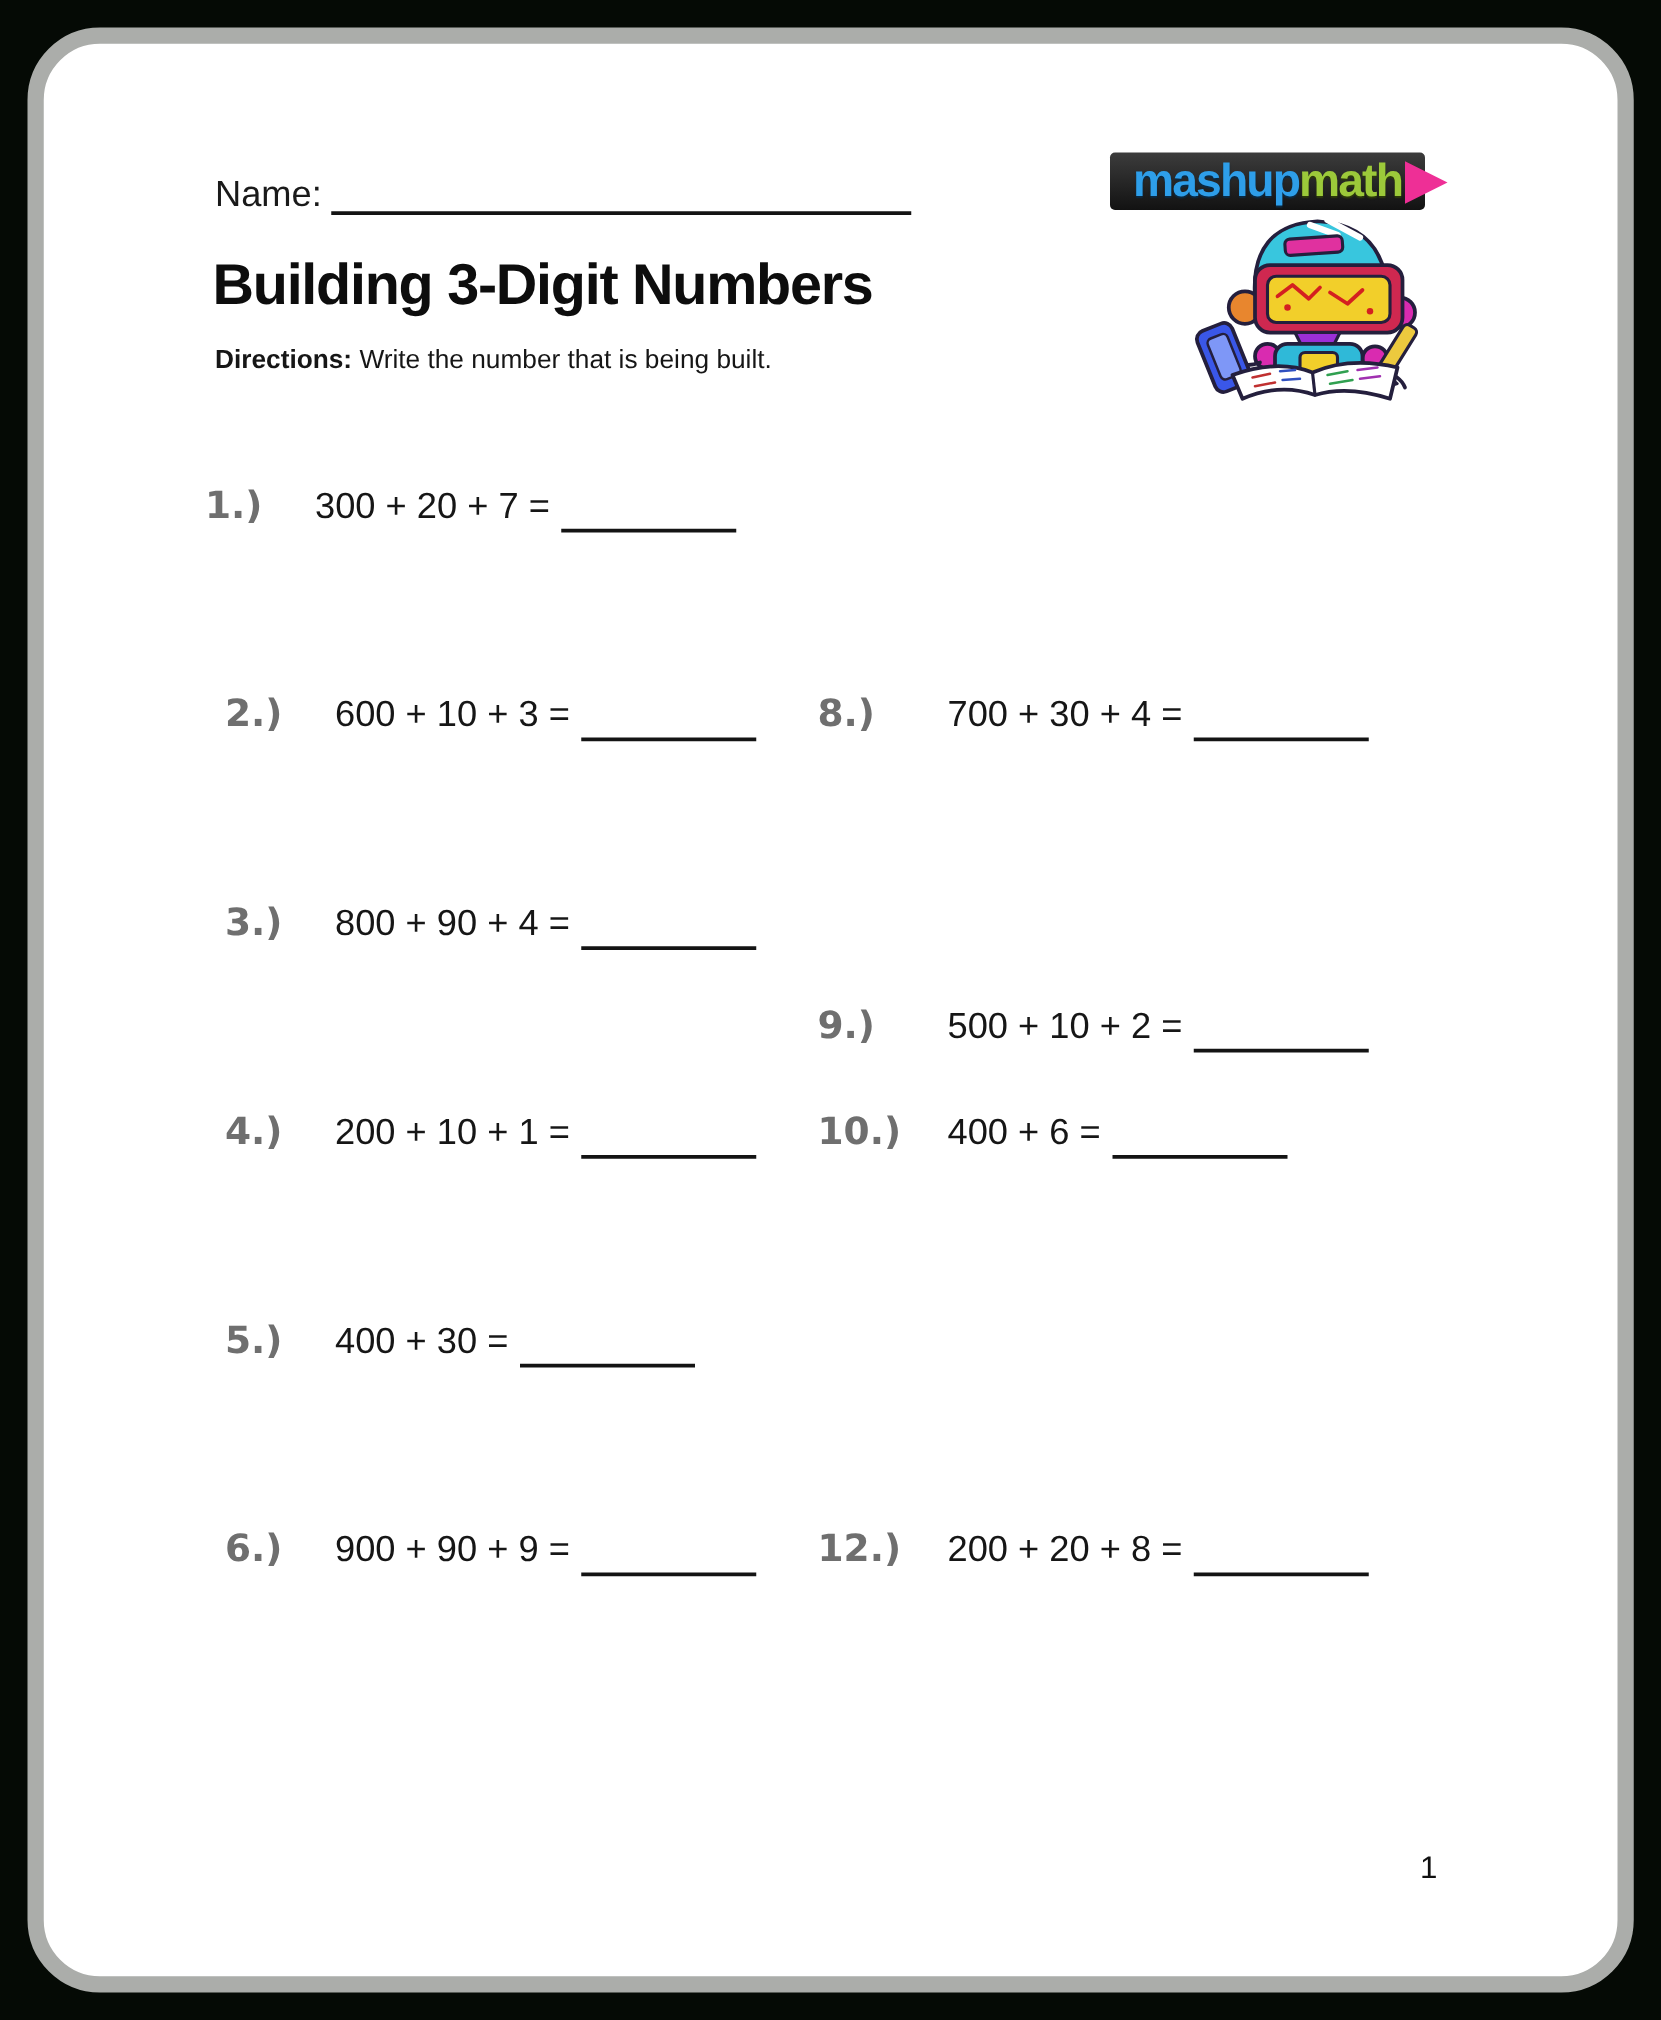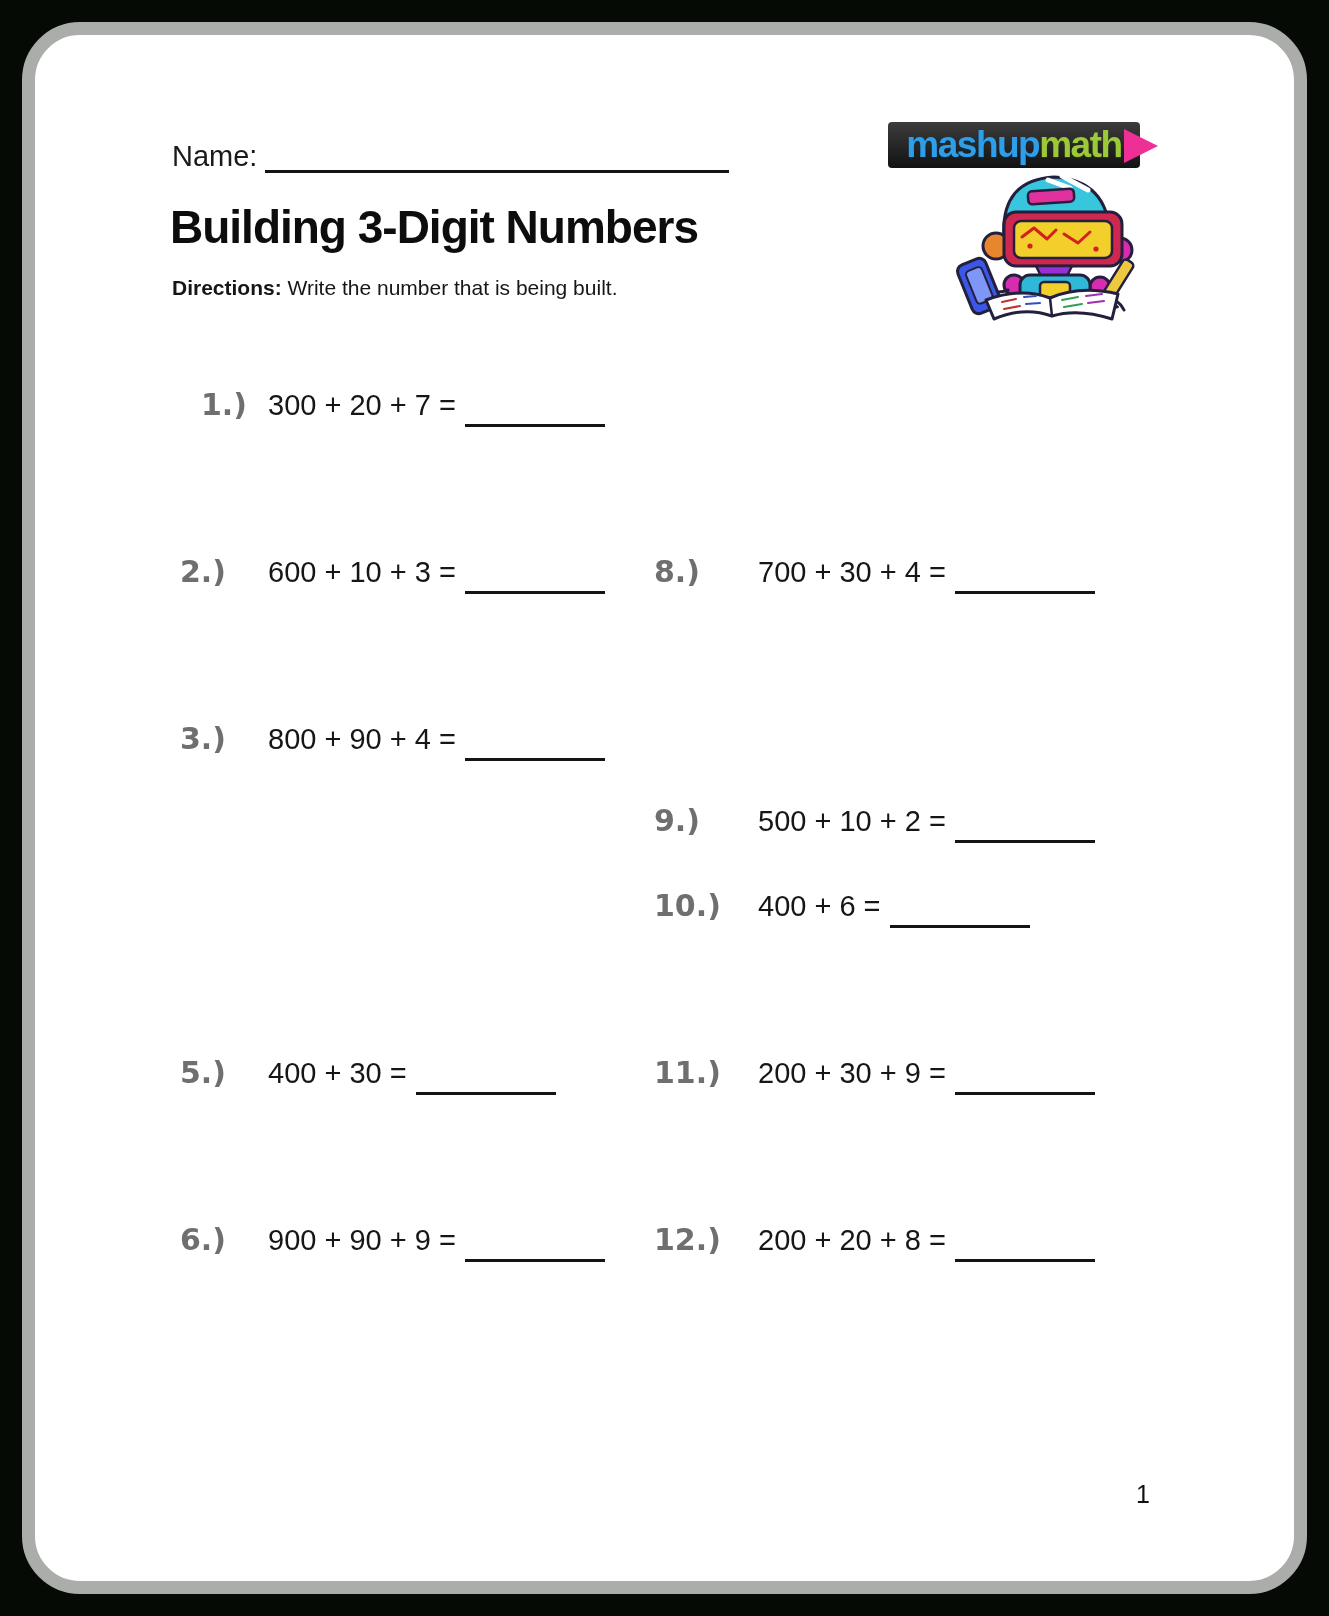--- a/index.html
+++ b/index.html
@@ -79,26 +79,26 @@
       <path d="M50,138 L64,135 M52,145 L68,142" stroke="#c03030" stroke-width="2" fill="none"></path>
       <path d="M72,133 L84,132 M74,140 L88,139" stroke="#3050c0" stroke-width="2" fill="none"></path>
       <path d="M110,136 L126,133 M112,143 L130,140" stroke="#30a050" stroke-width="2" fill="none"></path>
       <path d="M134,132 L150,130 M136,139 L152,137" stroke="#a030b0" stroke-width="2" fill="none"></path>
     </g>
   </svg>
 
   <h1 class="abs title" style="left:170px;top:200px;">Building 3-Digit Numbers</h1>
   <p class="abs directions" style="left:172px;top:276px;"><b>Directions:</b><span> Write the number that is being built.</span></p>
 
-  <div class="prob left" style="left:180px;top:385px;text-align:center;"><span class="num">1.)</span><span>300 + 20 + 7 =</span><span class="blank"></span></div>
+  <div class="prob left" style="left:164px;top:385px;"><span class="num">1.)</span><span>300 + 20 + 7 =</span><span class="blank"></span></div>
   <div class="prob left" style="left:180px;top:552px;"><span class="num">2.)</span><span>600 + 10 + 3 =</span><span class="blank"></span></div>
   <div class="prob left" style="left:180px;top:719px;"><span class="num">3.)</span><span>800 + 90 + 4 =</span><span class="blank"></span></div>
+  <div class="prob left" style="left:180px;top:886px;"><span class="num">4.)</span><span>200 + 10 + 1 =</span><span class="blank"></span></div>
   <div class="prob left" style="left:180px;top:1053px;"><span class="num">5.)</span><span>400 + 30  =</span><span class="blank"></span></div>
   <div class="prob left" style="left:180px;top:1220px;"><span class="num">6.)</span><span>900 + 90 + 9 =</span><span class="blank"></span></div>
 
   <div class="prob right" style="left:654px;top:552px;"><span class="num">8.)</span><span>700 + 30 + 4 =</span><span class="blank"></span></div>
   <div class="prob right" style="left:654px;top:753px;margin-top:48px;"><span class="num">9.)</span><span>500 + 10 + 2 =</span><span class="blank"></span></div>
   <div class="prob right" style="left:654px;top:886px;"><span class="num">10.)</span><span>400 + 6 =</span><span class="blank"></span></div>
-  <div class="prob right" style="left:654px;top:1053px;"><span class="num">11.)</span><span>200 + 30 + 9 =</span><span class="blank"></span></div>
   <div class="prob right" style="left:654px;top:1220px;"><span class="num">12.)</span><span>200 + 20 + 8 =</span><span class="blank"></span></div>
 
   <div class="abs page-num">1</div>
 </div>
 
 </body></html>

